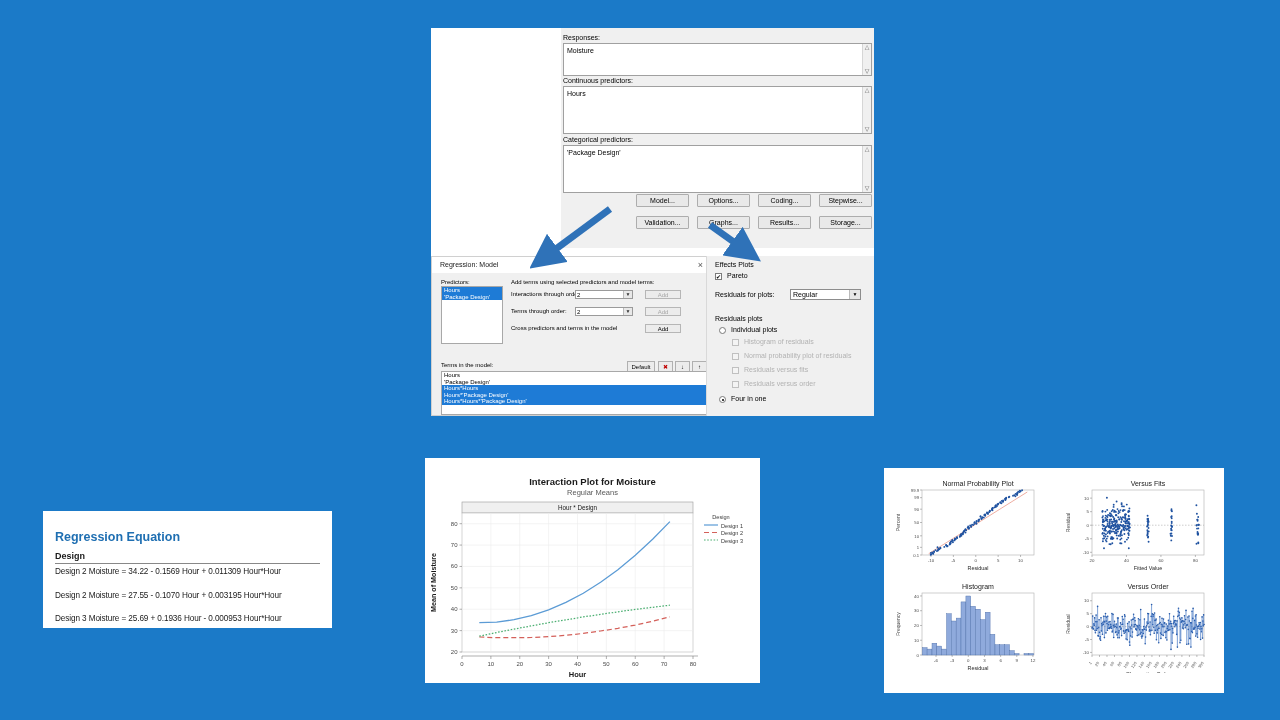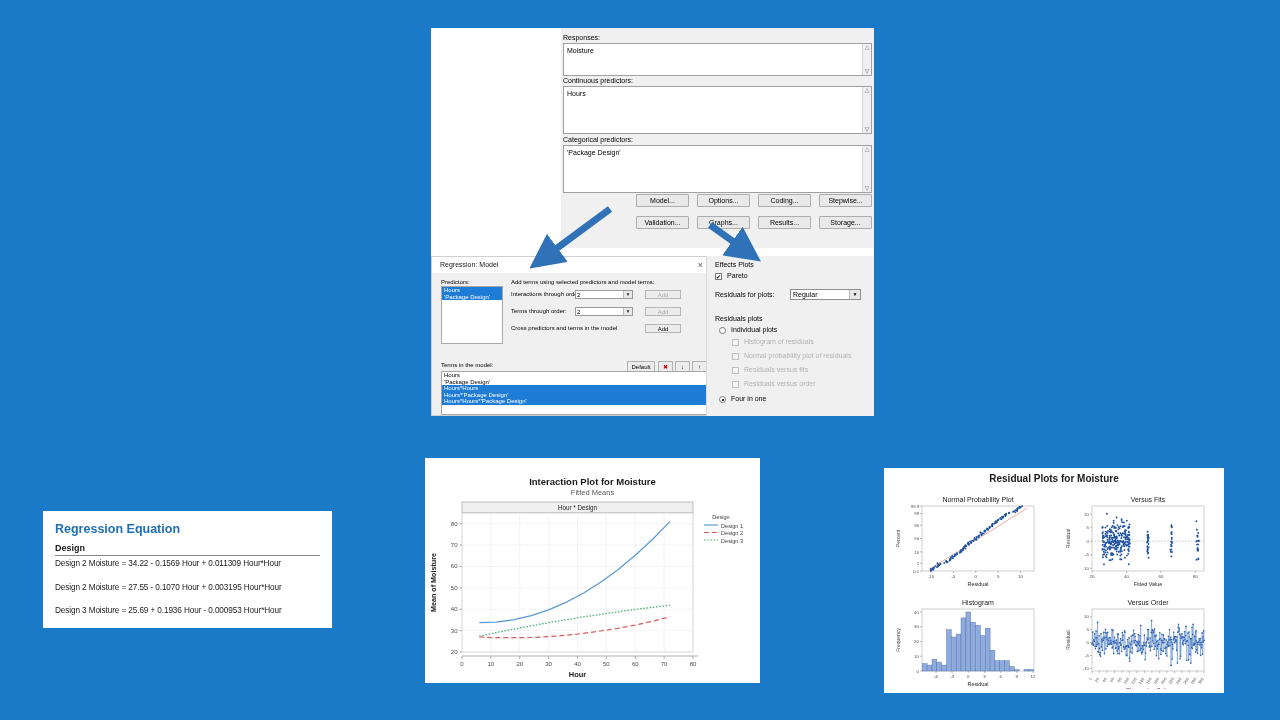--- a/index.html
+++ b/index.html
@@ -159,21 +159,21 @@
   
   .arrow-svg{ position:absolute; pointer-events:none; }
 
   
   #reg-eq-card{
     position:absolute; left:43px; top:511px; width:289px; height:117px;
     background:#ffffff;
     padding:11px 12px 0 12px;
   }
   #reg-eq-title{
-    color:#1f6fb2; font-size:12.5px; font-weight:bold; margin:0 0 7px 0;
+    color:#1f6fb2; font-size:12.5px; font-weight:bold; margin:8px 0 7px 0;
   }
   #reg-eq-design{
     font-size:9px; font-weight:bold; color:#1a1a1a;
     border-bottom:1px solid #888; padding-bottom:2px; margin-bottom:3px;
   }
   .reg-eq-row{
     font-size:8.2px; color:#1a1a1a; margin:0 0 14.5px 0; white-space:nowrap;
     letter-spacing:-0.1px;
   }
 
@@ -355,21 +355,21 @@
 <div id="reg-eq-card">
   <div id="reg-eq-title">Regression Equation</div>
   <div id="reg-eq-design">Design</div>
   <div class="reg-eq-row">Design 2  Moisture = 34.22 - 0.1569 Hour + 0.011309 Hour*Hour</div>
   <div class="reg-eq-row">Design 2  Moisture = 27.55 - 0.1070 Hour + 0.003195 Hour*Hour</div>
   <div class="reg-eq-row">Design 3  Moisture = 25.69 + 0.1936 Hour - 0.000953 Hour*Hour</div>
 </div>
 
 <div id="inter-card">
   <div id="inter-title">Interaction Plot for Moisture</div>
-  <div id="inter-sub">Fitted Means</div>
+  <div id="inter-sub">Regular Means</div>
   <svg id="inter-svg" width="335" height="192" style="display:block;">
       <rect x="37" y="5" width="231" height="11" fill="#f0f0f0" stroke="#9a9a9a" stroke-width="0.6"></rect>
       <text x="152.5" y="13" font-size="6.3" fill="#1a1a1a" text-anchor="middle">Hour * Design</text>
       <rect x="37" y="16" width="231" height="139" fill="#fff" stroke="#b8b8b8" stroke-width="0.6"></rect>
       <line x1="37" y1="133.6153846153846" x2="268" y2="133.6153846153846" stroke="#ececec" stroke-width="0.6"></line>
       <line x1="37" y1="112.23076923076923" x2="268" y2="112.23076923076923" stroke="#ececec" stroke-width="0.6"></line>
       <line x1="37" y1="90.84615384615384" x2="268" y2="90.84615384615384" stroke="#ececec" stroke-width="0.6"></line>
       <line x1="37" y1="69.46153846153845" x2="268" y2="69.46153846153845" stroke="#ececec" stroke-width="0.6"></line>
       <line x1="37" y1="48.076923076923066" x2="268" y2="48.076923076923066" stroke="#ececec" stroke-width="0.6"></line>
       <line x1="37" y1="26.69230769230768" x2="268" y2="26.69230769230768" stroke="#ececec" stroke-width="0.6"></line>
@@ -422,21 +422,20 @@
       <line x1="279" y1="28" x2="293" y2="28" stroke="#5b9bd5" stroke-width="1.2" stroke-dasharray=""></line>
       <text x="296" y="30.8" font-size="5.6" fill="#3a3a3a" text-anchor="start">Design 1</text>
       <line x1="279" y1="35.5" x2="293" y2="35.5" stroke="#d4605a" stroke-width="1.2" stroke-dasharray="5,3"></line>
       <text x="296" y="38.3" font-size="5.6" fill="#3a3a3a" text-anchor="start">Design 2</text>
       <line x1="279" y1="43" x2="293" y2="43" stroke="#4caf72" stroke-width="1.2" stroke-dasharray="1.6,1.6"></line>
       <text x="296" y="45.8" font-size="5.6" fill="#3a3a3a" text-anchor="start">Design 3</text>
     </svg>
 </div>
 
 <div id="resid-card">
-  <div id="resid-title">Residual Plots for Moisture</div>
   <svg id="resid-svg" width="340" height="205" style="display:block;">
       <text x="94" y="18" font-size="7" fill="#1a1a1a" text-anchor="middle">Normal Probability Plot</text>
       <rect x="38" y="22" width="112" height="65" fill="#fff" stroke="#b0b0b0" stroke-width="0.6"></rect>
       <line x1="36" y1="87" x2="38" y2="87" stroke="#7a7a7a" stroke-width="0.5"></line>
       <text x="35" y="88.7" font-size="4.2" fill="#4a4a4a" text-anchor="end">0.1</text>
       <line x1="36" y1="79.33" x2="38" y2="79.33" stroke="#7a7a7a" stroke-width="0.5"></line>
       <text x="35" y="81.03" font-size="4.2" fill="#4a4a4a" text-anchor="end">1</text>
       <line x1="36" y1="67.825" x2="38" y2="67.825" stroke="#7a7a7a" stroke-width="0.5"></line>
       <text x="35" y="69.525" font-size="4.2" fill="#4a4a4a" text-anchor="end">10</text>
       <line x1="36" y1="54.5" x2="38" y2="54.5" stroke="#7a7a7a" stroke-width="0.5"></line>

